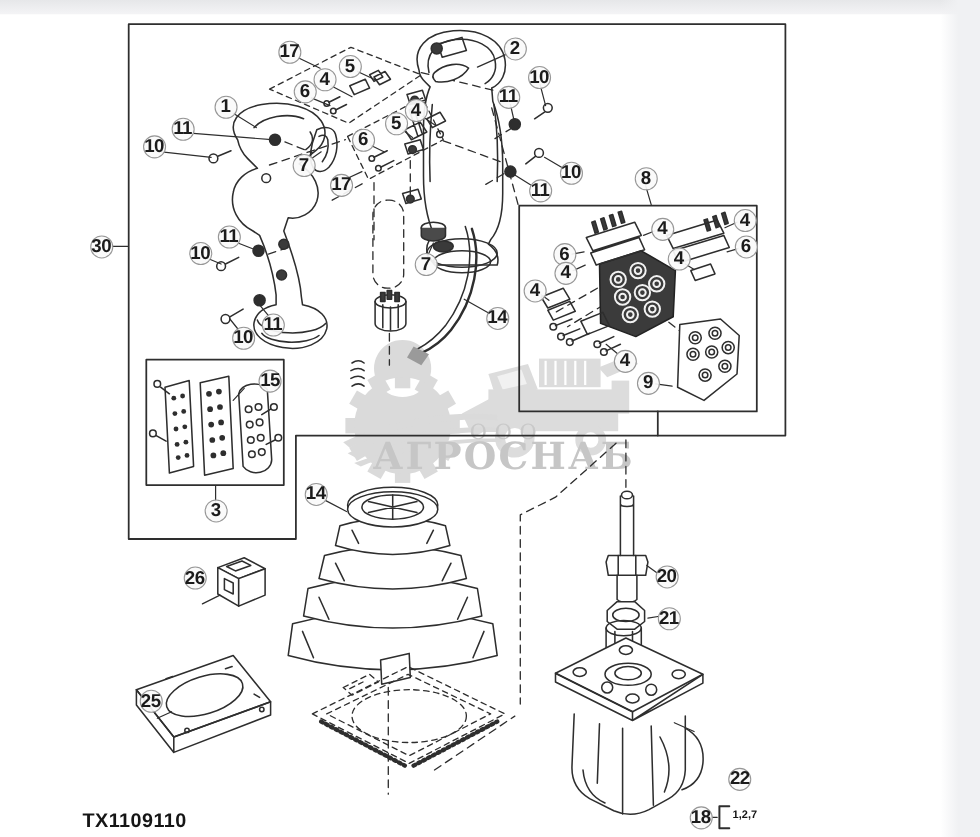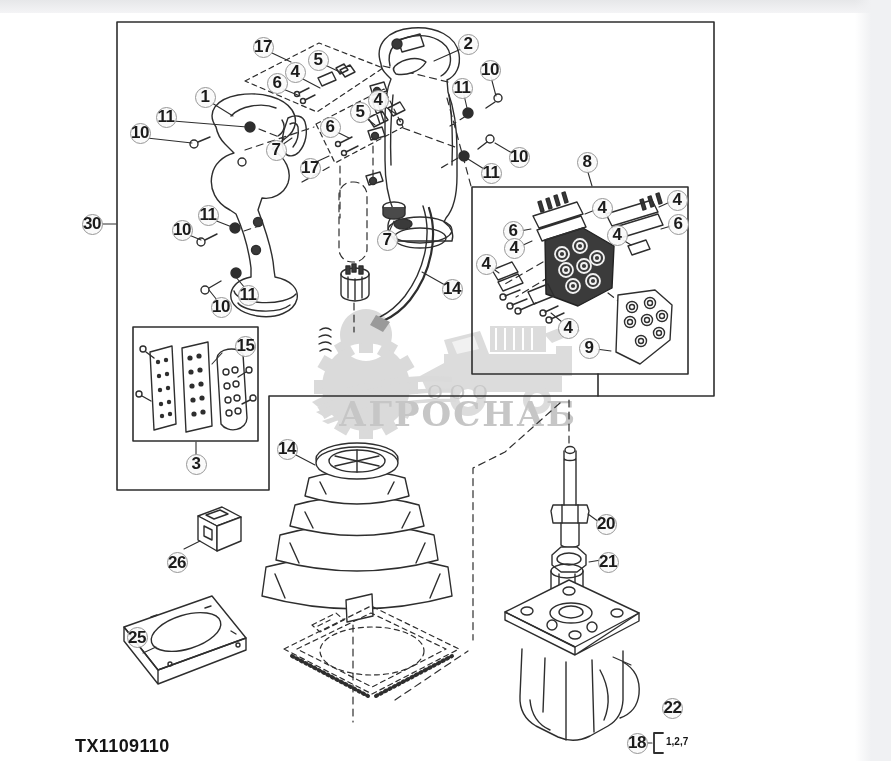--- a/index.html
+++ b/index.html
@@ -419,21 +419,21 @@
       <div class="callout" style="left: 503.5px; top: 237.5px;">4</div>
       <div class="callout" style="left: 666.5px; top: 189.5px;">4</div>
       <div class="callout" style="left: 667.5px; top: 213.5px;">6</div>
       <div class="callout" style="left: 606.5px; top: 224.5px;">4</div>
       <div class="callout" style="left: 475.5px; top: 253.5px;">4</div>
       <div class="callout" style="left: 557.5px; top: 317.5px;">4</div>
       <div class="callout" style="left: 578.5px; top: 337.5px;">9</div>
       <div class="callout" style="left: 206px; top: 335.5px; margin-left: 29px;">15</div>
       <div class="callout" style="left: 185.5px; top: 453.5px;">3</div>
       <div class="callout" style="left: 276.5px; top: 438.5px;">14</div>
-      <div class="callout" style="left: 166.5px; top: 552px;">26</div>
+      <div class="callout" style="left: 166.5px; top: 515px;">26</div>
       <div class="callout" style="left: 126.5px; top: 627px;">25</div>
       <div class="callout" style="left: 595.5px; top: 513.5px;">20</div>
       <div class="callout" style="left: 597.5px; top: 551.5px;">21</div>
       <div class="callout" style="left: 662px; top: 657.5px; margin-top: 40px;">22</div>
       <div class="callout" style="left: 626.5px; top: 732.5px;">18</div>
     </div>
 
   <div class="tx-number">TX1109110</div>
   <div class="ref-note">1,2,7</div>
 

